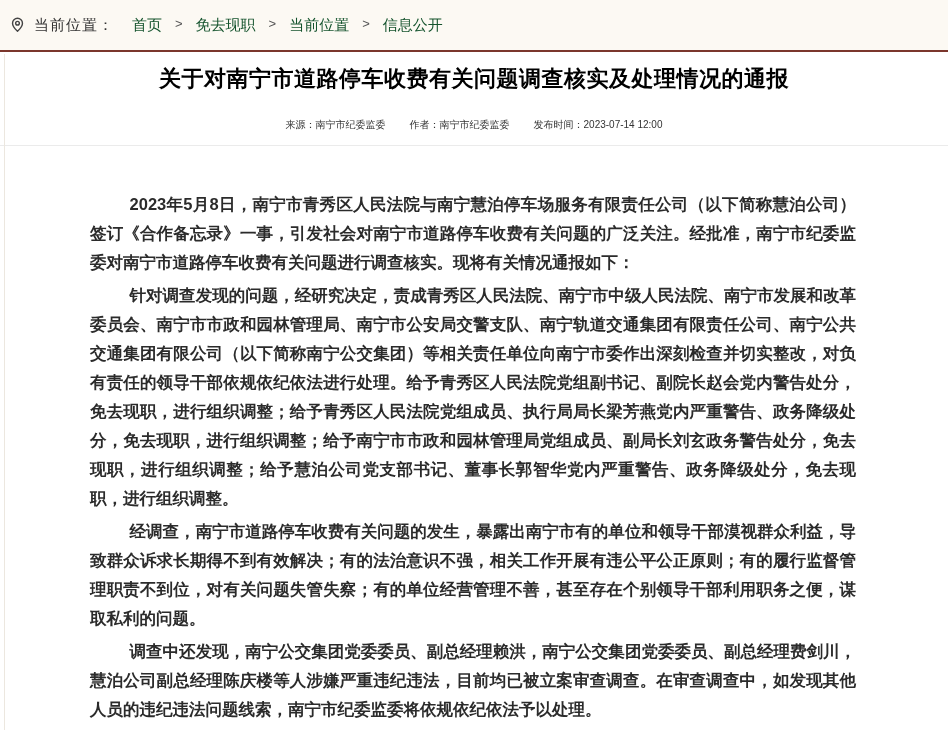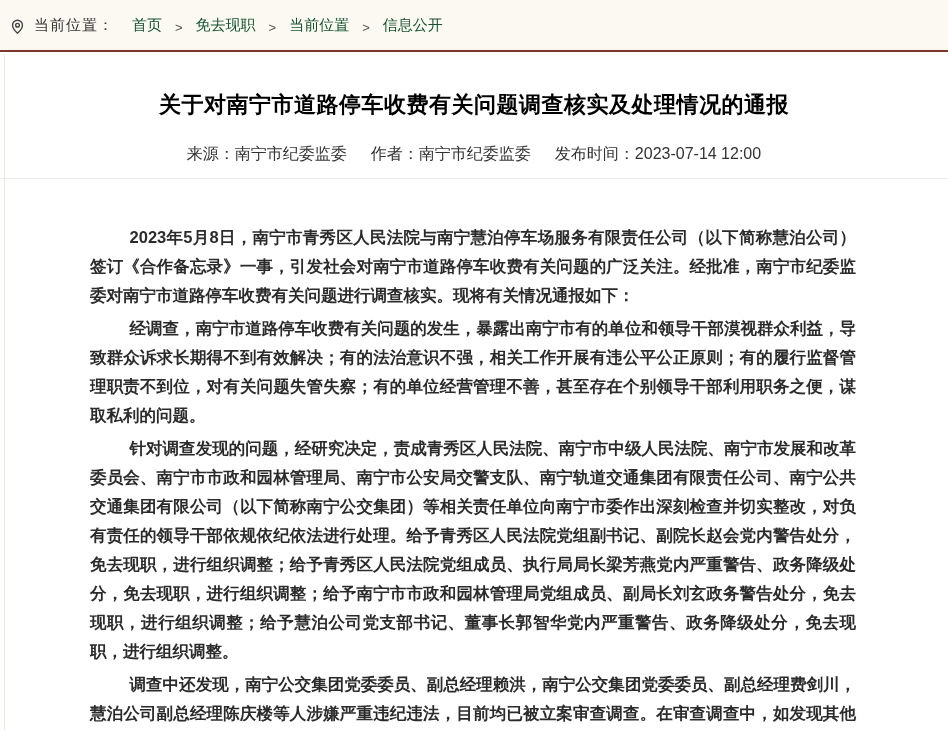--- a/index.html
+++ b/index.html
@@ -30,21 +30,21 @@
     height: 52px;
     background: #fcf9f3;
     display: flex;
     align-items: center;
     padding-left: 9px;
     box-sizing: border-box;
     border-bottom: 2px solid #7b362c;
   }
   .breadcrumb {
     display: flex;
-    align-items: flex-end;
+    align-items: flex-start;
     font-size: 15px;
     color: #333333;
   }
   .breadcrumb .pin {
     display: inline-flex;
     margin-right: 8px;
   }
   .breadcrumb .loc-label {
     font-weight: 400;
     margin-right: 18px;
@@ -57,33 +57,33 @@
   }
   .breadcrumb .sep {
     color: #555555;
     margin: 0 13px;
     font-size: 13px;
   }
 
   
   .article-head {
     text-align: center;
-    padding-top: 40px;
+    padding-top: 14px;
   }
   .article-title {
     font-size: 22px;
     line-height: 26px;
     font-weight: bold;
     color: #000000;
     margin: 0;
     letter-spacing: 0.5px;
   }
   .article-meta {
     margin-top: 26px;
-    font-size: 16px;
+    font-size: 10px;
     color: #333333;
     display: flex;
     justify-content: center;
     gap: 24px;
   }
   .meta-item { white-space: nowrap; }
   .head-divider {
     border: none;
     border-top: 1px solid #ebebeb;
     margin: 13px 0 0 0;
@@ -139,18 +139,18 @@
       </span>
       <span class="meta-item">
         <span>发布时间：</span><span>2023-07-14 12:00</span>
       </span>
     </div>
     <hr class="head-divider">
   </div>
 
   <article class="article-body">
     <p>2023年5月8日，南宁市青秀区人民法院与南宁慧泊停车场服务有限责任公司（以下简称慧泊公司）签订《合作备忘录》一事，引发社会对南宁市道路停车收费有关问题的广泛关注。经批准，南宁市纪委监委对南宁市道路停车收费有关问题进行调查核实。现将有关情况通报如下：</p>
+    <p>针对调查发现的问题，经研究决定，责成青秀区人民法院、南宁市中级人民法院、南宁市发展和改革委员会、南宁市市政和园林管理局、南宁市公安局交警支队、南宁轨道交通集团有限责任公司、南宁公共交通集团有限公司（以下简称南宁公交集团）等相关责任单位向南宁市委作出深刻检查并切实整改，对负有责任的领导干部依规依纪依法进行处理。给予青秀区人民法院党组副书记、副院长赵会党内警告处分，免去现职，进行组织调整；给予青秀区人民法院党组成员、执行局局长梁芳燕党内严重警告、政务降级处分，免去现职，进行组织调整；给予南宁市市政和园林管理局党组成员、副局长刘玄政务警告处分，免去现职，进行组织调整；给予慧泊公司党支部书记、董事长郭智华党内严重警告、政务降级处分，免去现职，进行组织调整。</p>
     <p>经调查，南宁市道路停车收费有关问题的发生，暴露出南宁市有的单位和领导干部漠视群众利益，导致群众诉求长期得不到有效解决；有的法治意识不强，相关工作开展有违公平公正原则；有的履行监督管理职责不到位，对有关问题失管失察；有的单位经营管理不善，甚至存在个别领导干部利用职务之便，谋取私利的问题。</p>
-    <p>针对调查发现的问题，经研究决定，责成青秀区人民法院、南宁市中级人民法院、南宁市发展和改革委员会、南宁市市政和园林管理局、南宁市公安局交警支队、南宁轨道交通集团有限责任公司、南宁公共交通集团有限公司（以下简称南宁公交集团）等相关责任单位向南宁市委作出深刻检查并切实整改，对负有责任的领导干部依规依纪依法进行处理。给予青秀区人民法院党组副书记、副院长赵会党内警告处分，免去现职，进行组织调整；给予青秀区人民法院党组成员、执行局局长梁芳燕党内严重警告、政务降级处分，免去现职，进行组织调整；给予南宁市市政和园林管理局党组成员、副局长刘玄政务警告处分，免去现职，进行组织调整；给予慧泊公司党支部书记、董事长郭智华党内严重警告、政务降级处分，免去现职，进行组织调整。</p>
     <p>调查中还发现，南宁公交集团党委委员、副总经理赖洪，南宁公交集团党委委员、副总经理费剑川，慧泊公司副总经理陈庆楼等人涉嫌严重违纪违法，目前均已被立案审查调查。在审查调查中，如发现其他人员的违纪违法问题线索，南宁市纪委监委将依规依纪依法予以处理。</p>
 
   </article>
 </main>
 
 </body></html>

